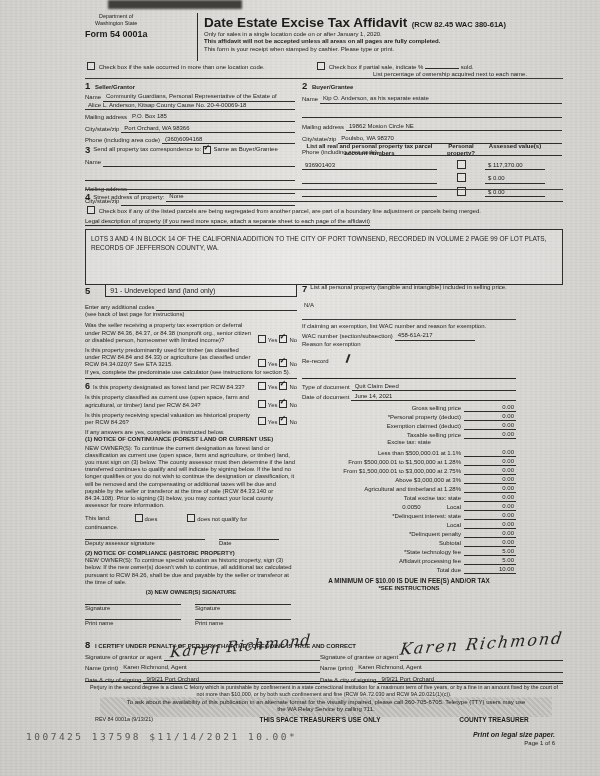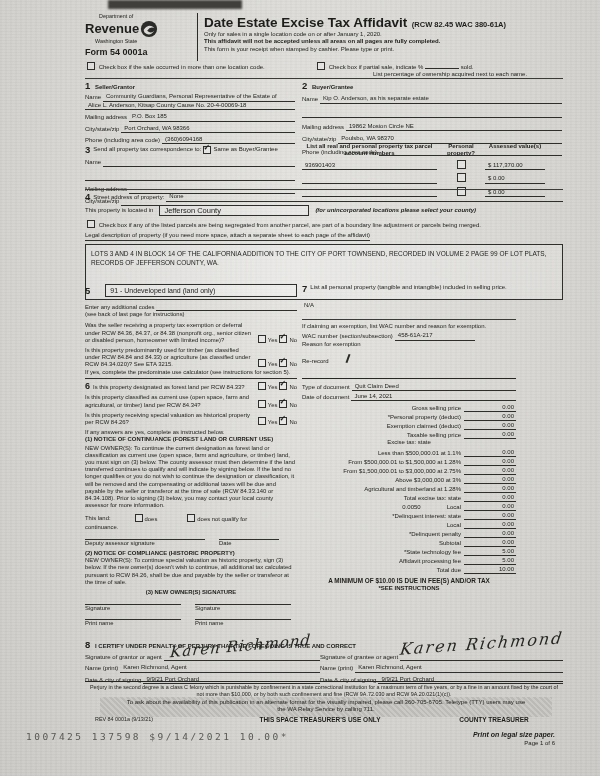--- a/index.html
+++ b/index.html
@@ -47,27 +47,20 @@
 </head>
 <body>
 
 <div class="page">
 
   <div class="abs" style="left:108px;top:0;width:134px;height:9px;background:#413f3c;filter:blur(1.2px);"></div>
 
   <div class="abs" style="left:85px;top:13px;width:478px;height:48px;display:flex;">
     <div style="width:112px;position:relative;">
       <div class="f5" style="margin-left:14px;">Department of</div>
-      <div style="display:flex;align-items:center;">
-        <span class="b" style="font-size:13px;line-height:13px;">Revenue</span>
-        <svg width="18" height="18" viewBox="0 0 20 20" style="margin-left:1px;">
-          <circle cx="10" cy="10" r="9" fill="#2b2b29"></circle>
-          <path d="M4 11 Q10 3 16 9 Q11 7 8 12 Q12 16 16 12 Q11 19 5 14 Z" fill="#dbdad6"></path>
-        </svg>
-      </div>
       <div class="f5" style="margin-left:10px;">Washington State</div>
       <div class="b" style="font-size:9px;margin-top:3px;">Form 54 0001a</div>
     </div>
     <div style="border-left:1.4px solid #2b2b29;padding-left:6px;flex:1;">
       <div>
         <span class="b" style="font-size:13.5px;line-height:14px;">Date Estate Excise Tax Affidavit</span>
         <span class="b" style="font-size:7.5px;">(RCW 82.45 WAC 380-61A)</span>
       </div>
       <div class="f6">Only for sales in a single location code on or after January 1, 2020.</div>
       <div class="f6 b">This affidavit will not be accepted unless all areas on all pages are fully completed.</div>
@@ -186,25 +179,20 @@
     </div>
   </div>
 
   <div class="abs hr" style="left:85px;top:189px;width:478px;"></div>
 
   <div class="abs f6" style="left:85px;top:192px;width:478px;">
     <div class="frow">
       <span class="sn">4</span>
       <span class="flab">Street address of property:</span>
       <span class="fline"><span class="fval">None</span></span>
-    </div>
-    <div style="display:flex;align-items:center;margin-top:3px;">
-      <span>This property is located in</span>
-      <span class="boxed" style="width:140px;padding:1px 4px;margin:0 6px;font-size:7.5px;">Jefferson County</span>
-      <span class="b i">(for unincorporated locations please select your county)</span>
     </div>
     <div style="margin-top:4px;">
       <span class="cb"></span>
       <span>Check box if any of the listed parcels are being segregated from another parcel, are part of a boundary line adjustment or parcels being merged.</span>
     </div>
     <div style="margin-top:3px;border-bottom:1px solid #2e2e2c;display:inline-block;">Legal description of property (if you need more space, attach a separate sheet to each page of the affidavit)</div>
     <div class="boxed" style="margin-top:3px;height:46px;padding:4px 5px;font-size:6.5px;line-height:9px;border-width:1.4px;">
       <span>LOTS 3 AND 4 IN BLOCK 14 OF THE CALIFORNIA ADDITION TO THE CITY OF PORT TOWNSEND, RECORDED IN VOLUME 2 PAGE 99 OF LOT PLATS, RECORDS OF JEFFERSON COUNTY, WA.</span>
     </div>
   </div>
@@ -435,20 +423,20 @@
   <div class="abs band" style="left:100px;top:697px;width:452px;padding:2px 26px 3px;box-sizing:border-box;">
     <div class="f6" style="text-align:center;">To ask about the availability of this publication in an alternate format for the visually impaired, please call 360-705-6705. Teletype (TTY) users may use the WA Relay Service by calling 711.</div>
   </div>
 
   <div class="abs" style="left:85px;top:716px;width:478px;display:flex;align-items:flex-start;">
     <div class="f5" style="width:120px;padding-left:10px;">REV 84 0001a  (9/13/21)</div>
     <div class="f65 b" style="width:210px;text-align:center;">THIS SPACE TREASURER'S USE ONLY</div>
     <div class="f65 b" style="flex:1;text-align:center;">COUNTY TREASURER</div>
   </div>
 
-  <div class="abs stamp" style="left:26px;top:731px;">1007425 137598 $9/14/2021 10.00*</div>
+  <div class="abs stamp" style="left:26px;top:731px;">1007425 137598 $11/14/2021 10.00*</div>
 
   <div class="abs" style="left:420px;top:731px;width:135px;text-align:right;">
     <div class="b i f7">Print on legal size paper.</div>
     <div class="f6">Page 1 of 6</div>
   </div>
 
 </div>
 
 </body></html>

